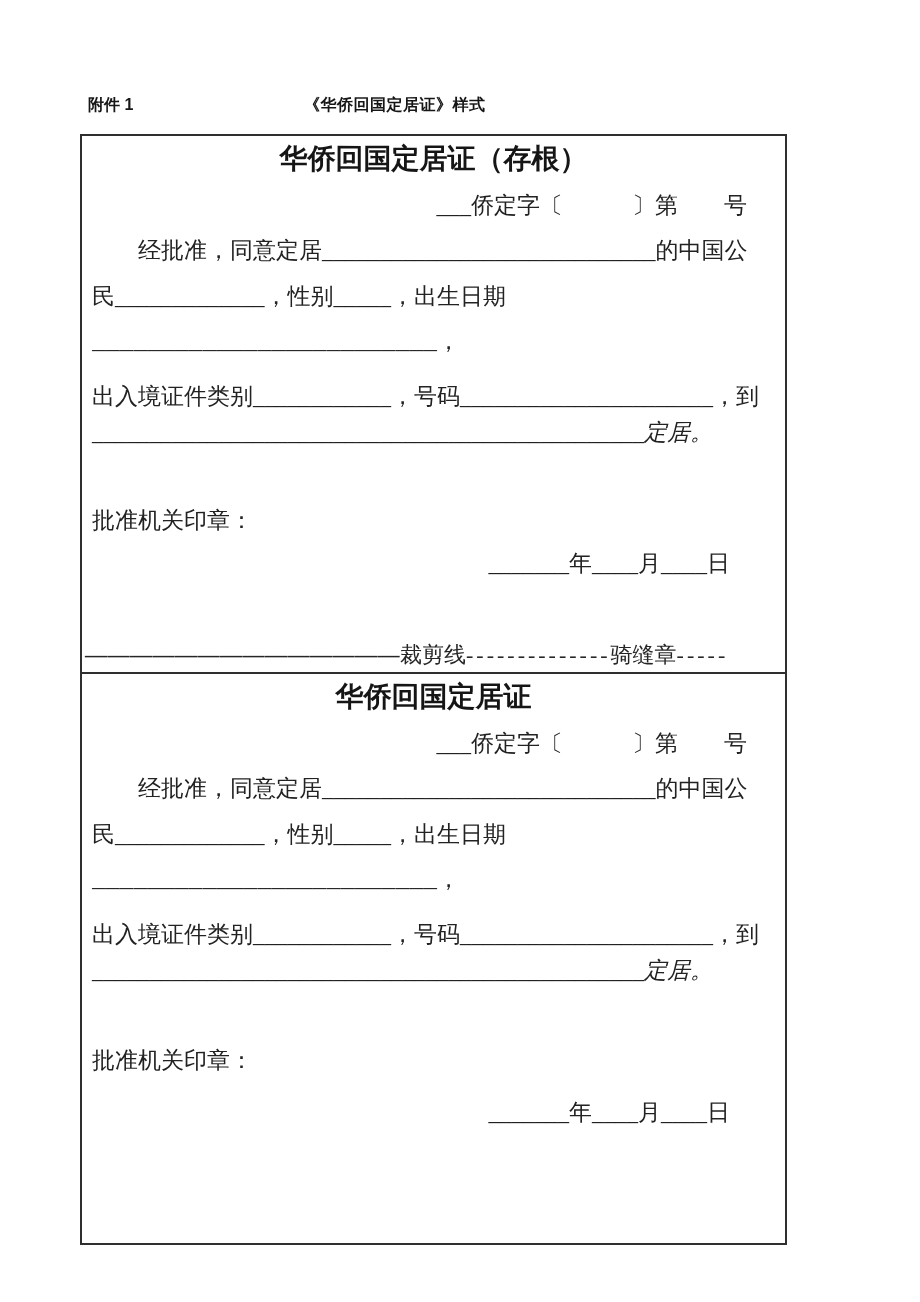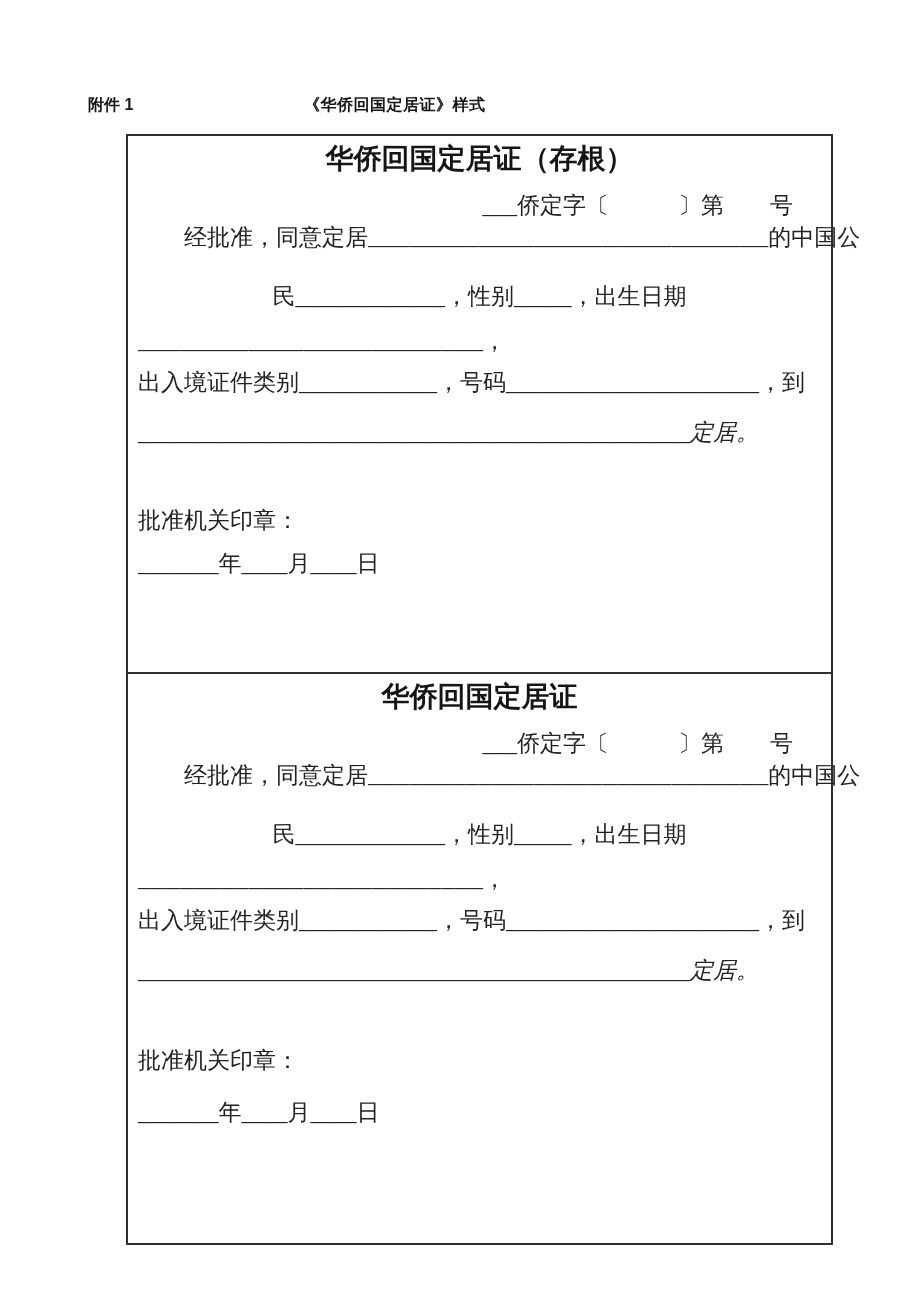--- a/index.html
+++ b/index.html
@@ -19,45 +19,45 @@
     font-family: "Liberation Sans", sans-serif;
     font-weight: bold; font-size: 16px; line-height: 30px;
     white-space: pre; color: #161616;
   }
   .hdr-attach { left: 88px; }
   .hdr-title  { left: 304px; letter-spacing: 0.5px; }
 
   
   .card {
     position: absolute; left: 80px; width: 707px; height: 573px;
-    border: 2px solid #2f2f2f; background: #fff; box-sizing: border-box; margin-left: 46px;
+    border: 2px solid #2f2f2f; background: #fff; box-sizing: border-box;
   }
   #stub-card { top: 134px; }
   #cert-card { top: 672px; padding-left: 44px; }
 
   .card .line {
     position: absolute; left: 10px; right: 10px;
     font-size: 23px; line-height: 30px;
     white-space: pre; color: #222;
   }
   .card .card-title {
     position: absolute; left: 0; right: 0; top: 5px;
     text-align: center;
     font-family: "Liberation Sans", sans-serif;
     font-weight: bold; font-size: 28px; line-height: 36px;
     white-space: pre; color: #151515;
   }
   .s-serial { top: 55px;  text-align: right; padding-right: 28px; }
-  .s-l2     { top: 88px; text-indent: 46px; font-family: Liberation Mono, monospace; }
-  .s-l3     { top: 146px; text-align: center; }
+  .s-l2     { top: 100px; text-indent: 46px; }
+  .s-l3     { top: 146px; }
   .s-l4     { top: 192px; font-family: Liberation Mono, monospace; }
-  .s-l5     { top: 232px; }
+  .s-l5     { top: 246px; }
   .s-l6     { top: 282px; font-style: italic; }
   .s-seal   { top: 370px; left: 302px; right: auto; }
-  .s-date   { top: 413px; text-align: left; padding-right: 45px; }
+  .s-date   { top: 413px; text-align: right; padding-right: 45px; }
   .s-valid  {
     top: 456px;
     font-family: "Liberation Sans", sans-serif;
     font-weight: bold; font-size: 22px;
   }
   #cert-card .s-seal { top: 372px; }
   #cert-card .s-date { top: 424px; }
 
   
   .divider {
@@ -81,20 +81,21 @@
     <div class="line s-serial">___侨定字〔　　　〕第　　号</div>
     <div class="line s-l2">经批准，同意定居_____________________________的中国公</div>
     <div class="line s-l3">民_____________，性别_____，出生日期</div>
     <div class="line s-l4">_________________________，</div>
     <div class="line s-l5">出入境证件类别____________，号码______________________，到</div>
     <div class="line s-l6">________________________________________________定居。</div>
     <div class="line s-seal">批准机关印章：</div>
     <div class="line s-date">_______年____月____日</div>
   </div>
 
+  <div class="divider"><span class="d-bold">——————————————</span><span class="d-label">裁剪线</span><span class="d-thin">--------------</span><span class="d-label">骑缝章</span><span class="d-thin">-----</span></div>
 
   <div class="card" id="cert-card">
     <div class="card-title">华侨回国定居证</div>
     <div class="line s-serial">___侨定字〔　　　〕第　　号</div>
     <div class="line s-l2">经批准，同意定居_____________________________的中国公</div>
     <div class="line s-l3">民_____________，性别_____，出生日期</div>
     <div class="line s-l4">_________________________，</div>
     <div class="line s-l5">出入境证件类别____________，号码______________________，到</div>
     <div class="line s-l6">________________________________________________定居。</div>
     <div class="line s-seal">批准机关印章：</div>

